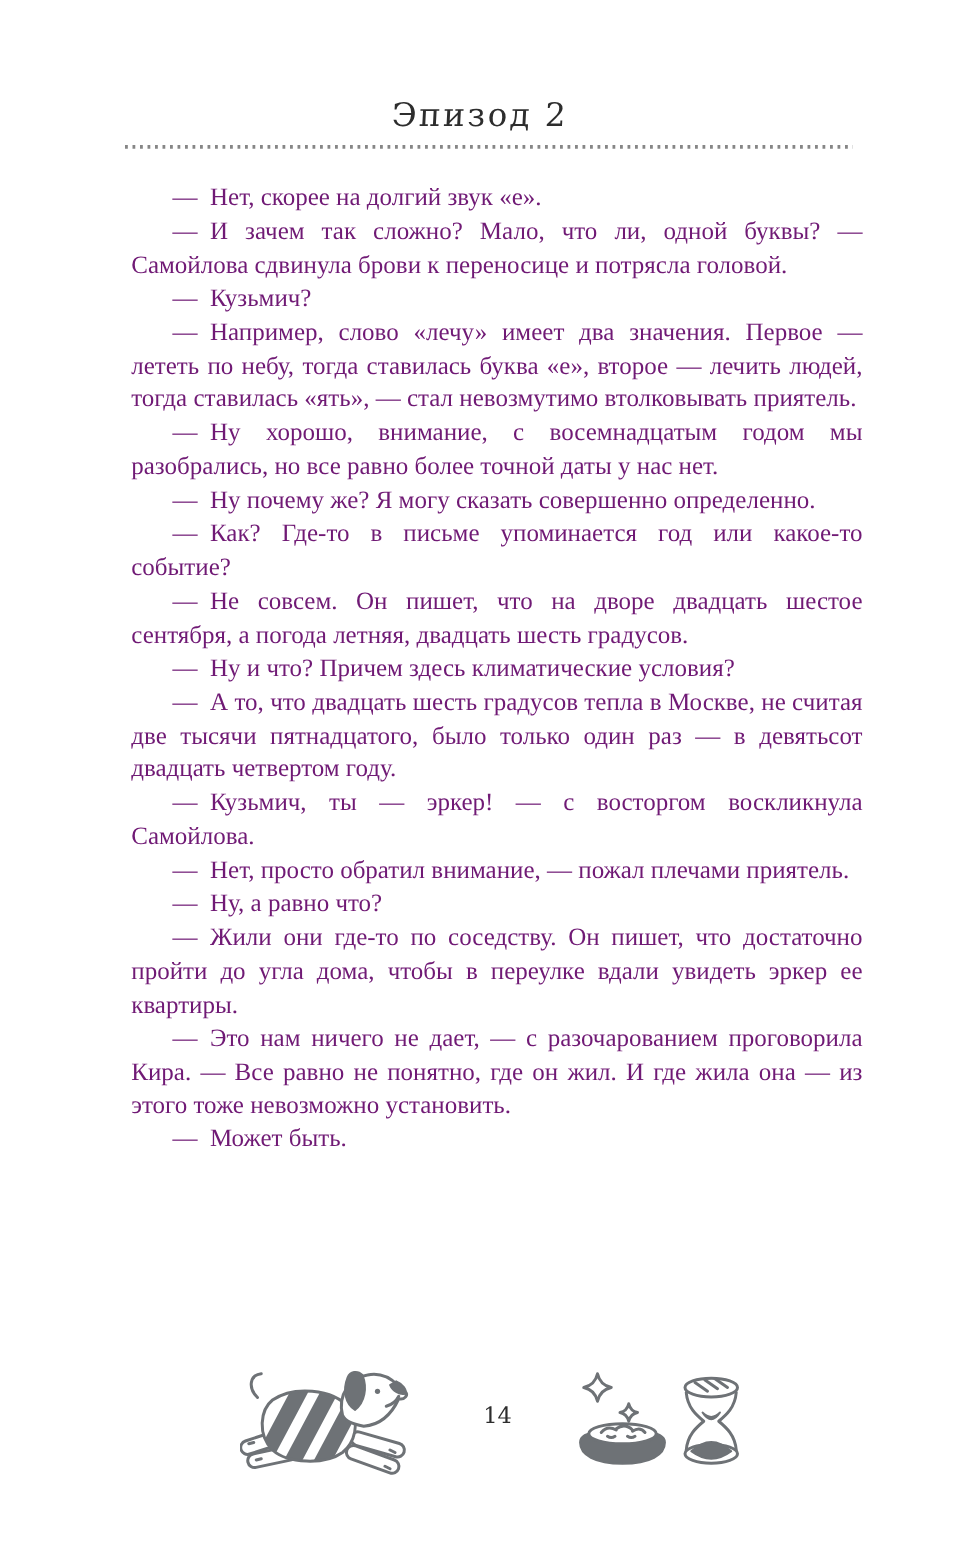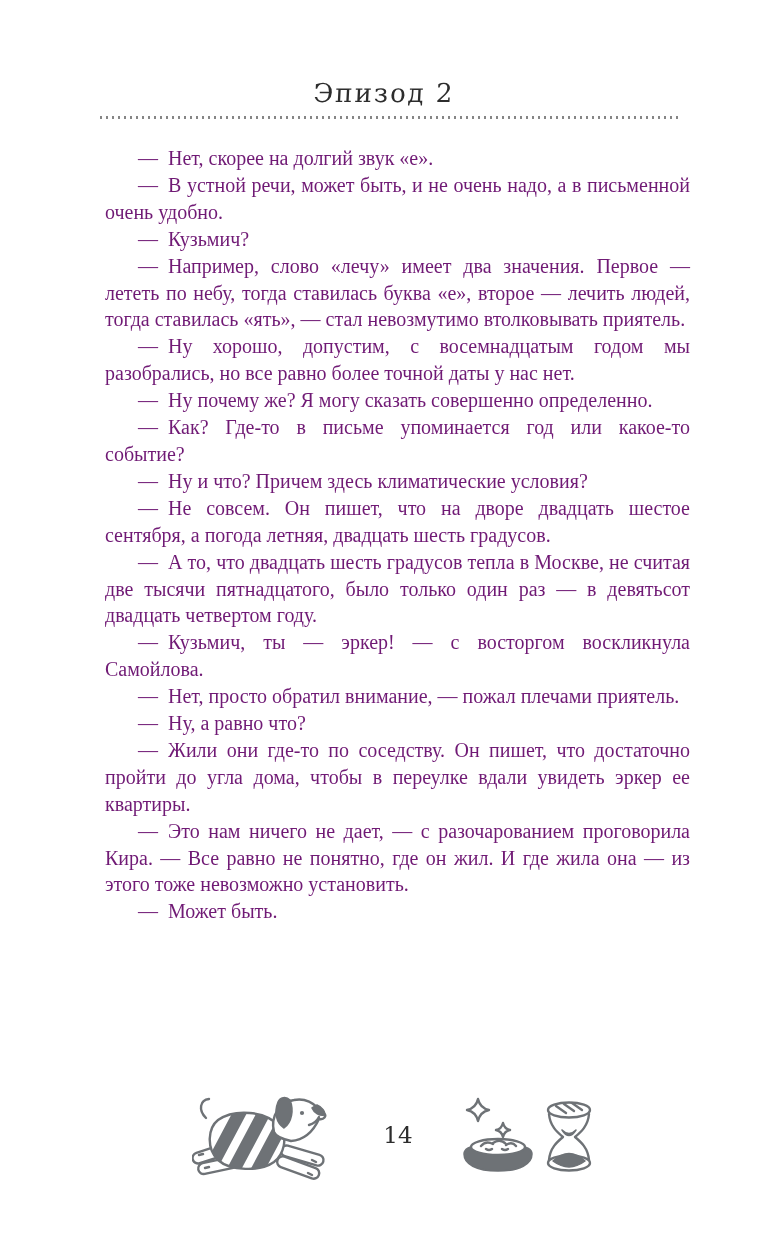--- a/index.html
+++ b/index.html
@@ -48,21 +48,21 @@
     position: absolute;
     left: 192px;
     top: 1092px;
   }
   .page-number {
     position: absolute;
     left: 398px;
     top: 1122px;
     transform: translateX(-50%);
     font-family: "DejaVu Serif", serif;
-    font-size: 23px;
+    font-size: 18px;
     color: #2d2d2d;
   }
   .footer-right {
     position: absolute;
     left: 456px;
     top: 1088px;
   }
   svg .ink { stroke: #6e7276; stroke-width: 2.4; fill: none; stroke-linecap: round; stroke-linejoin: round; }
   svg .ink-fill { fill: #6e7276; stroke: #6e7276; stroke-width: 1.5; stroke-linejoin: round; }
   svg .paper { fill: #ffffff; }
@@ -71,28 +71,28 @@
 <body>
 
 <div class="page">
 
   <div class="chapter-title">Эпизод 2</div>
 
   <div class="dotted-divider"></div>
 
   <div class="content">
     <p>— Нет, скорее на долгий звук «е».</p>
-    <p>— В устной речи, может быть, и не очень надо, а в письменной очень удобно.</p>
+    <p>— И зачем так сложно? Мало, что ли, одной буквы? — Самойлова сдвинула брови к переносице и потрясла головой.</p>
     <p>— Кузьмич?</p>
     <p>— Например, слово «лечу» имеет два значения. Первое — лететь по небу, тогда ставилась буква «е», второе — лечить людей, тогда ставилась «ять», — стал невозмутимо втолковывать приятель.</p>
-    <p>— Ну хорошо, допустим, с восемнадцатым годом мы разобрались, но все равно более точной даты у нас нет.</p>
+    <p>— Ну хорошо, внимание, с восемнадцатым годом мы разобрались, но все равно более точной даты у нас нет.</p>
     <p>— Ну почему же? Я могу сказать совершенно определенно.</p>
     <p>— Как? Где-то в письме упоминается год или какое-то событие?</p>
+    <p>— Не совсем. Он пишет, что на дворе двадцать шестое сентября, а погода летняя, двадцать шесть градусов.</p>
     <p>— Ну и что? Причем здесь климатические условия?</p>
-    <p>— Не совсем. Он пишет, что на дворе двадцать шестое сентября, а погода летняя, двадцать шесть градусов.</p>
     <p>— А то, что двадцать шесть градусов тепла в Москве, не считая две тысячи пятнадцатого, было только один раз — в девятьсот двадцать четвертом году.</p>
     <p>— Кузьмич, ты — эркер! — с восторгом воскликнула Самойлова.</p>
     <p>— Нет, просто обратил внимание, — пожал плечами приятель.</p>
     <p>— Ну, а равно что?</p>
     <p>— Жили они где-то по соседству. Он пишет, что достаточно пройти до угла дома, чтобы в переулке вдали увидеть эркер ее квартиры.</p>
     <p>— Это нам ничего не дает, — с разочарованием проговорила Кира. — Все равно не понятно, где он жил. И где жила она — из этого тоже невозможно установить.</p>
     <p>— Может быть.</p>
   </div>
 
   <div class="footer-dog">

